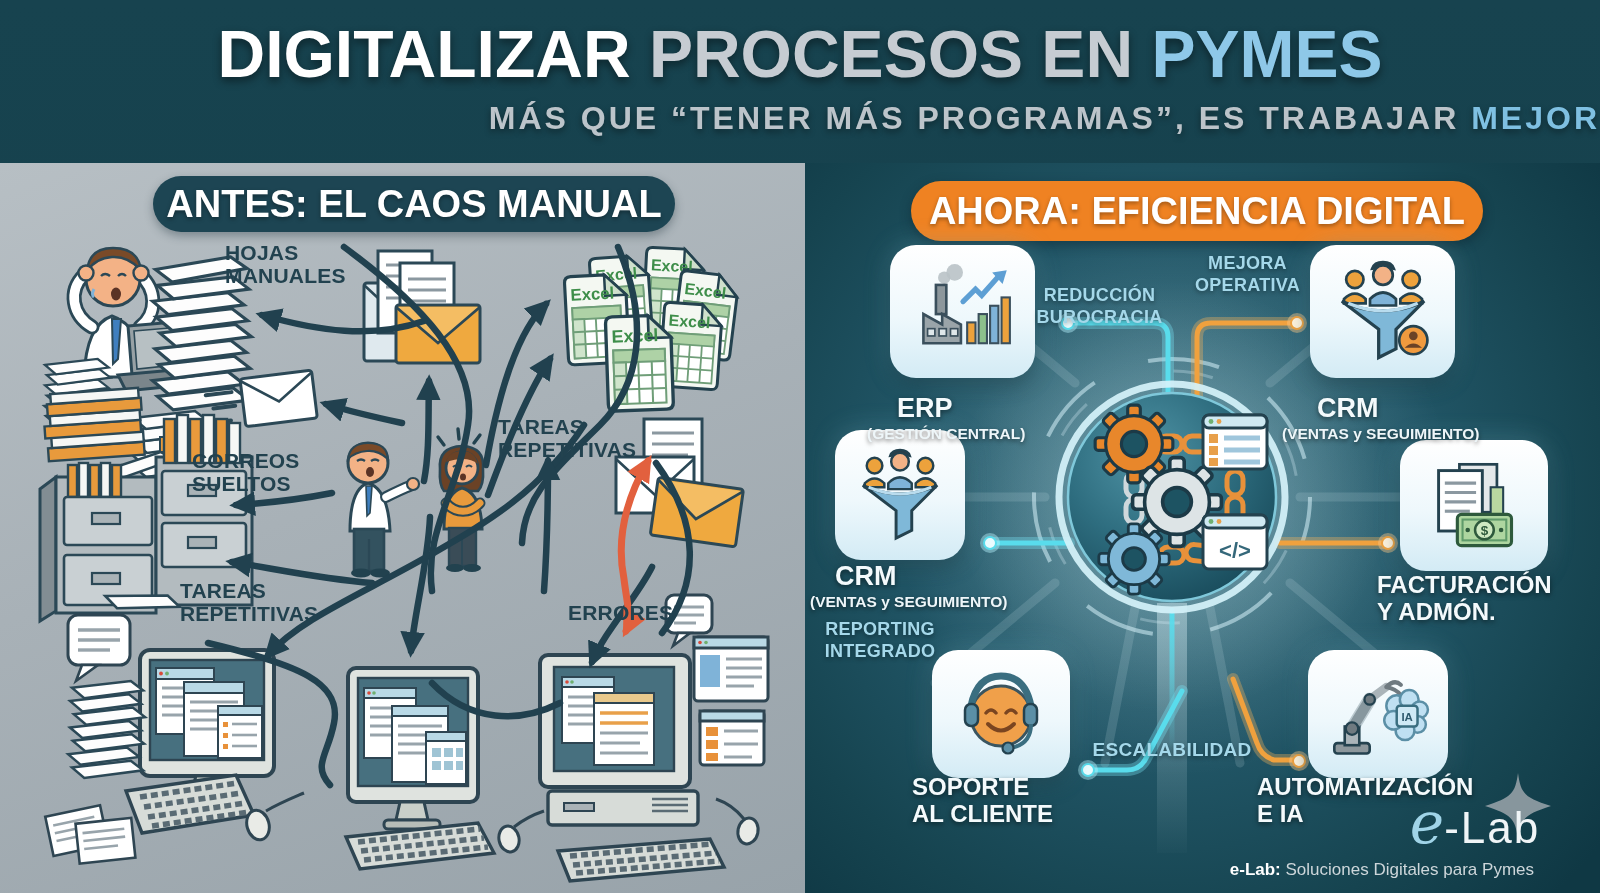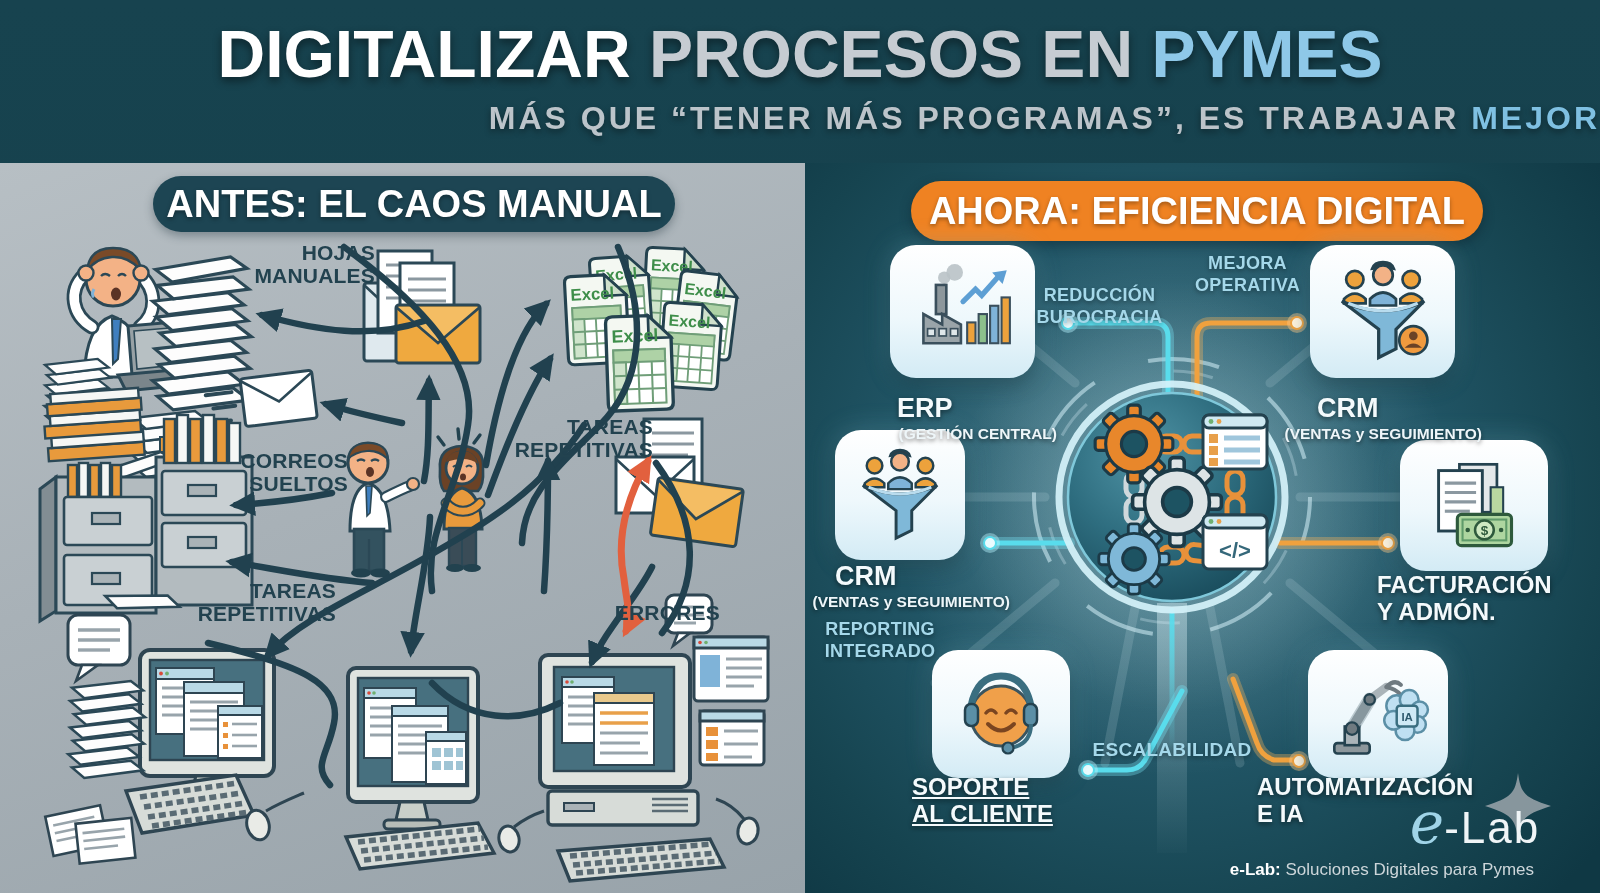--- a/index.html
+++ b/index.html
@@ -16,26 +16,26 @@
   #left-panel{position:absolute;left:0;top:163px;width:805px;height:730px;background:linear-gradient(160deg,#b7bfc4 0%,#a8b1b7 45%,#98a3aa 100%);}
   #right-panel{position:absolute;left:805px;top:163px;width:795px;height:730px;
      background:
        radial-gradient(circle 300px at 367px 334px, rgba(223,245,252,.26), rgba(223,245,252,0) 72%),
        radial-gradient(circle 560px at 360px 330px, #2e6c7d 0%, #225768 44%, #164450 78%, #0f3844 100%);}
   .pill{position:absolute;display:flex;align-items:center;justify-content:center;color:#fff;font-weight:700;white-space:nowrap;text-shadow:0 2px 4px rgba(0,0,0,.35);}
   #pill-left{left:153px;top:13px;width:522px;height:56px;border-radius:28px;background:#1d4553;font-size:38px;box-shadow:0 4px 10px rgba(20,40,50,.35);}
   #pill-right{left:106px;top:18px;width:572px;height:60px;border-radius:30px;background:#ef8222;font-size:38px;box-shadow:0 4px 12px rgba(10,30,40,.45);}
   .svg-abs{position:absolute;left:0;top:0;}
   
-  .lbl-navy{position:absolute;color:#22424f;font-weight:700;font-size:21px;line-height:1.1;text-align:right;white-space:pre-line;letter-spacing:.2px;}
+  .lbl-navy{position:absolute;color:#22424f;font-weight:700;font-size:21px;line-height:1.1;text-align:left;white-space:pre-line;letter-spacing:.2px;}
   
   .card{position:absolute;border-radius:26px;background:linear-gradient(180deg,#ffffff 0%,#eef8fc 55%,#d3ebf5 100%);
         box-shadow:0 8px 20px rgba(4,24,32,.4),0 0 26px rgba(150,225,245,.28);display:flex;align-items:center;justify-content:center;}
   .card-title{position:absolute;color:#f4fafc;font-weight:700;text-align:left;line-height:1.14;white-space:pre-line;text-shadow:0 2px 5px rgba(0,0,0,.5);}
-  .card-sub{position:absolute;color:#eef6f9;font-weight:700;text-align:right;font-size:15.5px;white-space:nowrap;text-shadow:0 2px 4px rgba(0,0,0,.5);}
+  .card-sub{position:absolute;color:#eef6f9;font-weight:700;text-align:left;font-size:15.5px;white-space:nowrap;text-shadow:0 2px 4px rgba(0,0,0,.5);}
   .benefit{position:absolute;color:#a5d8ea;font-weight:700;font-size:18px;text-align:center;line-height:1.2;white-space:pre-line;text-shadow:0 2px 4px rgba(0,0,0,.35);letter-spacing:.3px;}
   
   #elab{position:absolute;left:592px;top:626px;width:156px;height:70px;text-align:center;}
   #elab .star{position:absolute;right:2px;top:-16px;}
   #elab .e{font-family:"DejaVu Serif",serif;font-style:italic;font-size:58px;color:#a0d4e8;position:relative;}
   #elab .rest{font-size:44px;color:#f0f5f7;letter-spacing:2px;position:relative;}
   #tagline{position:absolute;right:66px;top:697px;font-size:17px;white-space:nowrap;color:#cdd6da;}
   #tagline b{color:#ffffff;}
 </style>
 </head>
@@ -783,21 +783,21 @@
     </div>
 
     <div class="card-title" style="left:92px;top:230px;width:130px;font-size:27px;">ERP</div>
     <div class="card-sub" style="left:62px;top:262px;width:190px;">(GESTIÓN CENTRAL)</div>
     <div class="card-title" style="left:512px;top:230px;width:130px;font-size:27px;">CRM</div>
     <div class="card-sub" style="left:477px;top:262px;width:200px;">(VENTAS y SEGUIMIENTO)</div>
     <div class="card-title" style="left:30px;top:398px;width:150px;font-size:27px;">CRM</div>
     <div class="card-sub" style="left:5px;top:430px;width:200px;">(VENTAS y SEGUIMIENTO)</div>
     <div class="card-title" style="left:572px;top:408px;width:200px;font-size:24px;">FACTURACIÓN
 Y ADMÓN.</div>
-    <div class="card-title" style="left:107px;top:610px;width:180px;font-size:24px;text-decoration:underline;">SOPORTE
+    <div class="card-title" style="left:107px;top:610px;width:180px;font-size:24px;">SOPORTE
 AL CLIENTE</div>
     <div class="card-title" style="left:452px;top:610px;width:245px;font-size:24px;">AUTOMATIZACIÓN
 E IA</div>
 
     <div class="benefit" style="left:212px;top:90px;width:165px;margin-top:32px;">REDUCCIÓN
 BUROCRACIA</div>
     <div class="benefit" style="left:360px;top:90px;width:165px;">MEJORA
 OPERATIVA</div>
     <div class="benefit" style="left:0px;top:456px;width:150px;">REPORTING
 INTEGRADO</div>

